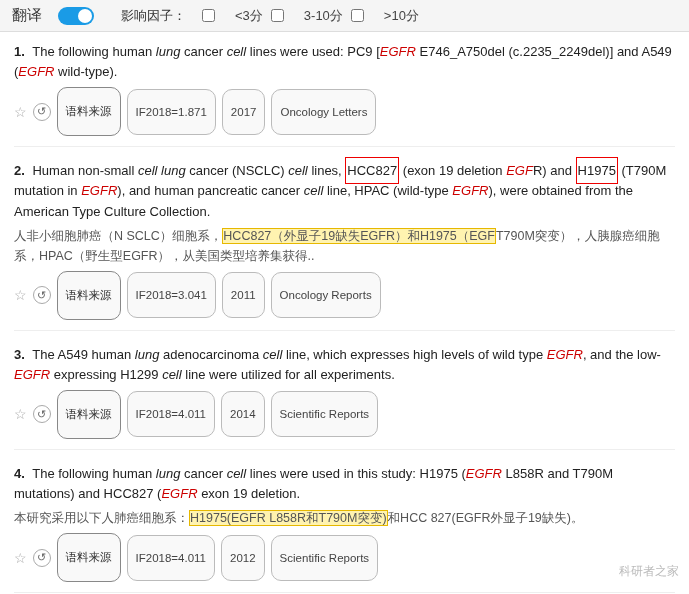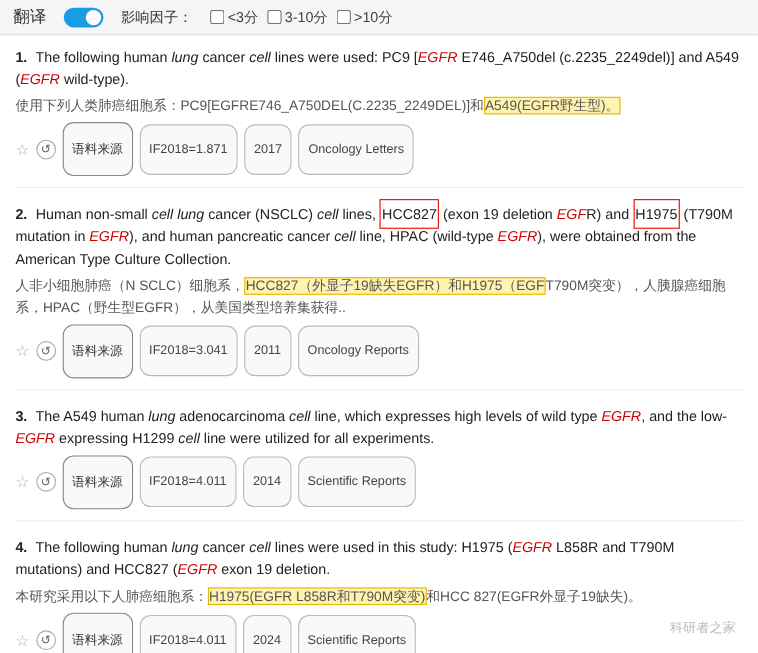--- a/index.html
+++ b/index.html
@@ -38,31 +38,31 @@
       width: 14px;
       height: 14px;
       background: #fff;
       border-radius: 50%;
       position: absolute;
       right: 2px;
     }
     .filter-label {
       color: #333;
       font-size: 13px;
-      margin-left: 0;
+      margin-left: 11px;
     }
     .filter-group {
       display: flex;
       align-items: center;
       gap: 8px;
     }
     .filter-item {
       display: flex;
       align-items: center;
-      gap: 3px;
+      gap: 20px;
       font-size: 13px;
       color: #444;
     }
     .filter-item input[type="checkbox"] {
       margin: 0;
     }
     .content {
       padding: 10px 14px;
     }
     .result-item {
@@ -115,21 +115,21 @@
       background: #f9f9f9;
       text-align: center;
     }
     .badge-source {
       border-color: #888;
       color: #333;
     }
     .watermark {
       position: fixed;
       bottom: 14px;
-      right: 20px;
+      right: 10px;
       color: #bbb;
       font-size: 12px;
       pointer-events: none;
     }
     .cn-highlight {
       background: #fff3b0;
       border: 1.5px solid #e6b800;
       display: inline;
     }
   </style>
@@ -158,23 +158,20 @@
   </div>
 </div>
 
 <div class="content">
 
   <div class="result-item">
     <div class="result-en">
       <span class="result-num">1.</span>
       The following human <span class="italic">lung</span> cancer <span class="italic">cell</span> lines were used: PC9 [<span class="italic" style="color:#c00">EGFR</span> E746_A750del (c.2235_2249del)] and A549 (<span class="italic" style="color:#c00">EGFR</span> wild-type).
     </div>
-    <div class="result-cn">
-      使用下列人类肺癌细胞系：PC9[EGFRE746_A750DEL(C.2235_2249DEL)]和<span class="cn-highlight">A549(EGFR野生型)。</span>
-    </div>
     <div class="meta-row">
       <span class="star-icon">☆</span>
       <span class="round-icon">↺</span>
       <span class="badge badge-source">语料来源</span>
       <span class="badge">IF2018=1.871</span>
       <span class="badge">2017</span>
       <span class="badge">Oncology Letters</span>
     </div>
   </div>
 
@@ -217,20 +214,20 @@
       The following human <span class="italic">lung</span> cancer <span class="italic">cell</span> lines were used in this study: H1975 (<span class="italic" style="color:#c00">EGFR</span> L858R and T790M mutations) and HCC827 (<span class="italic" style="color:#c00">EGFR</span> exon 19 deletion.
     </div>
     <div class="result-cn">
       本研究采用以下人肺癌细胞系：<span class="cn-highlight">H1975(EGFR L858R和T790M突变)</span>和HCC 827(EGFR外显子19缺失)。
     </div>
     <div class="meta-row">
       <span class="star-icon">☆</span>
       <span class="round-icon">↺</span>
       <span class="badge badge-source">语料来源</span>
       <span class="badge">IF2018=4.011</span>
-      <span class="badge">2024</span>
+      <span class="badge">2012</span>
       <span class="badge">Scientific Reports</span>
     </div>
   </div>
 
 </div>
 
 <div class="watermark">科研者之家</div>
 
 </body></html>

